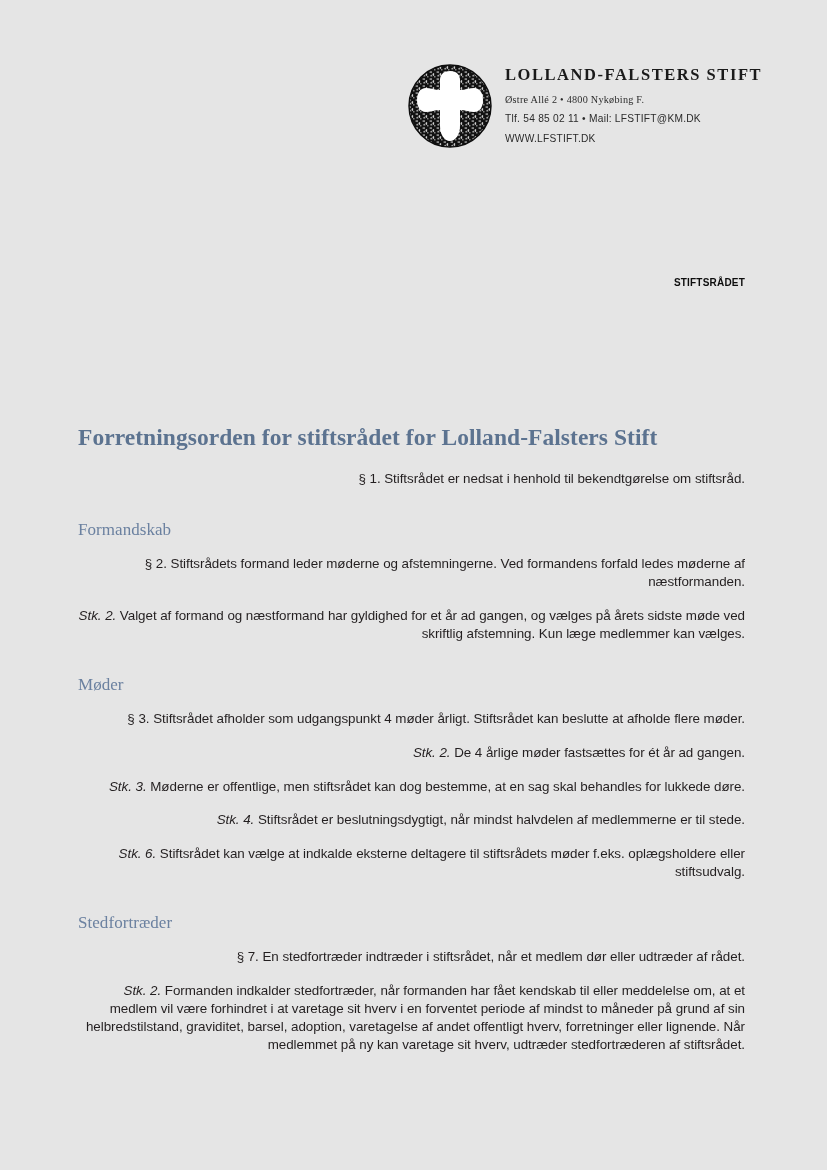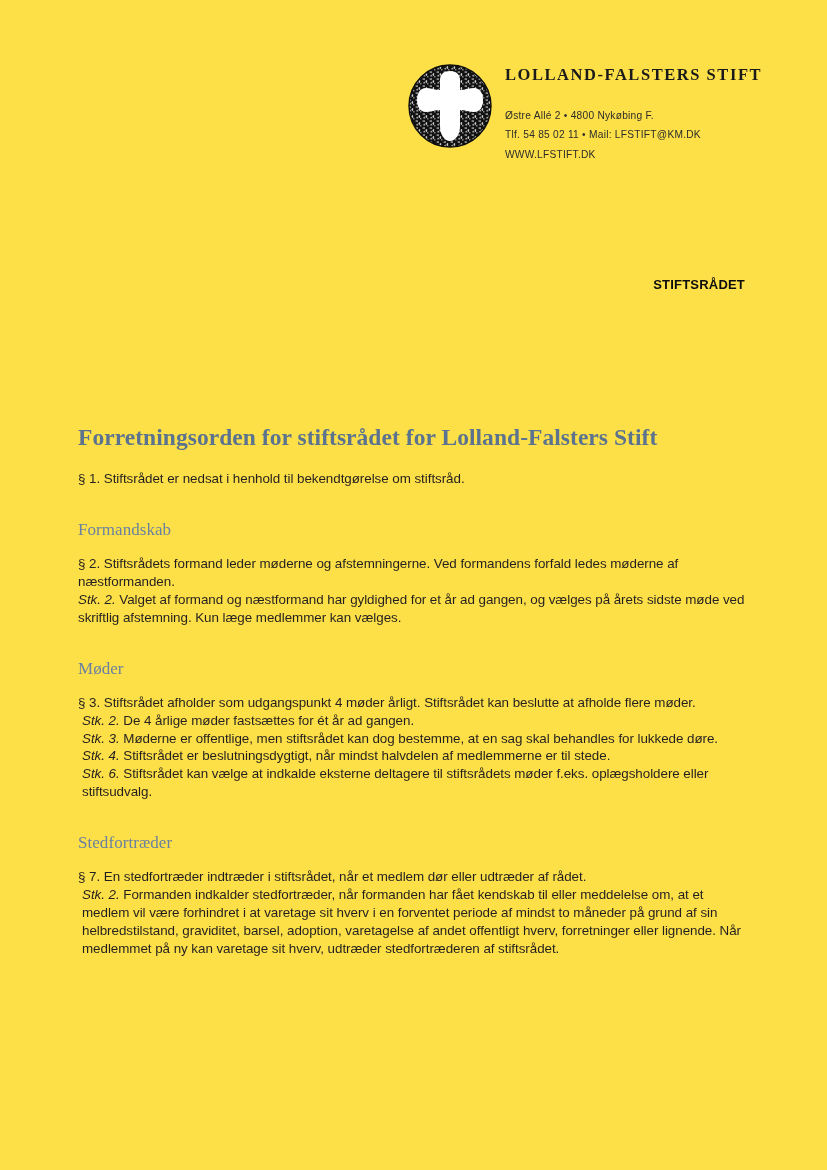--- a/index.html
+++ b/index.html
@@ -13,21 +13,21 @@
     position: relative;
     font-family: "Liberation Sans", sans-serif;
     color: #231f20;
     overflow: hidden;
   }
 
   .page {
     position: relative;
     width: 827px;
     height: 1170px;
-    background: #fde047;
+    background: #e5e5e5;
   }
 
   
   .letterhead {
     position: absolute;
     left: 408px;
     top: 62px;
     width: 340px;
     display: flex;
     align-items: flex-start;
@@ -60,32 +60,32 @@
 
   .contact-line {
     font-family: "Liberation Sans", sans-serif;
     font-size: 10.2px;
     color: #2b2b2b;
     letter-spacing: 0.25px;
     line-height: 1.0;
     margin-top: 9px;
     white-space: nowrap;
   }
-  .contact-line.first { margin-top: 27px; }
+  .contact-line.first { margin-top: 11px; font-family: Liberation Serif, serif; }
 
   
   .dept-label {
     position: absolute;
     left: 78px;
     top: 277px;
     width: 667px;
     text-align: right;
     font-family: "Liberation Sans", sans-serif;
     font-weight: bold;
-    font-size: 13px;
+    font-size: 10px;
     letter-spacing: 0.2px;
     color: #0d0d0d;
   }
 
   
   .content {
     position: absolute;
     left: 78px;
     top: 424px;
     width: 667px;
@@ -111,22 +111,23 @@
     letter-spacing: 0.05px;
   }
 
   p.para {
     font-family: "Liberation Sans", sans-serif;
     font-size: 13.4px;
     line-height: 1.33;
     color: #231f20;
     margin: 0;
     letter-spacing: -0.05px;
-  }
-  p.para + p.para { margin-top: 0; }
+    text-align: right;
+  }
+  p.para + p.para { margin-top: 16px; }
 
   .indent { padding-left: 4px; }
 
   .stk-label {
     font-style: italic;
   }
 </style>
 </head>
 <body>
 

